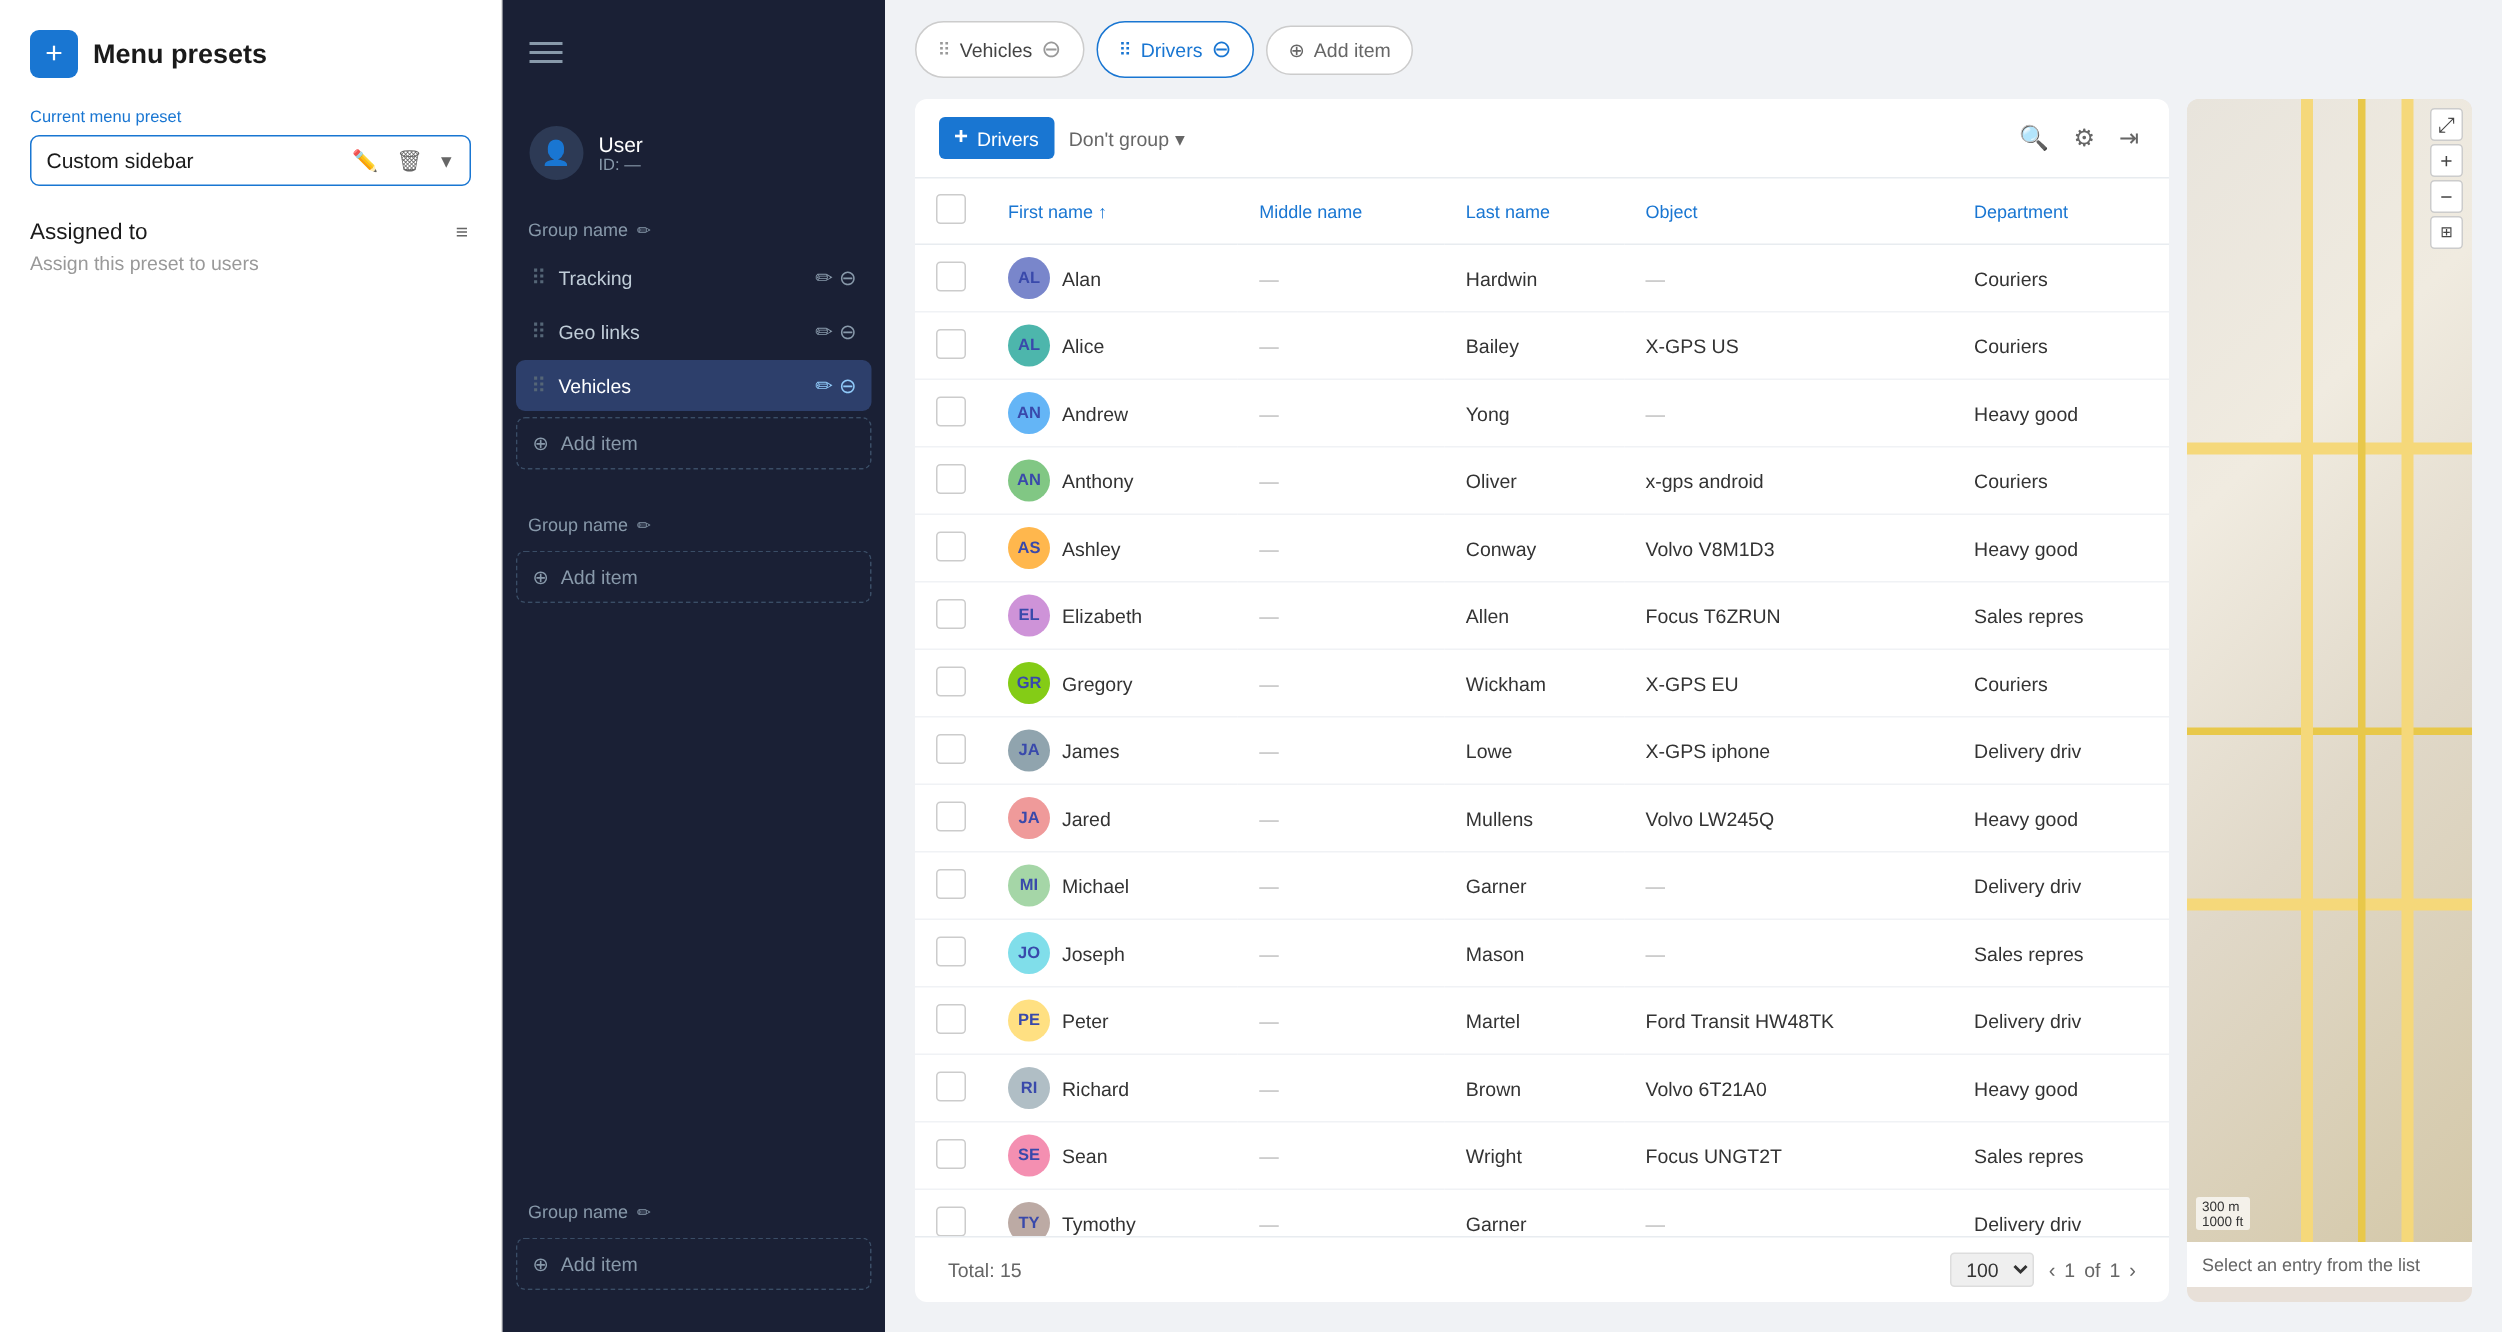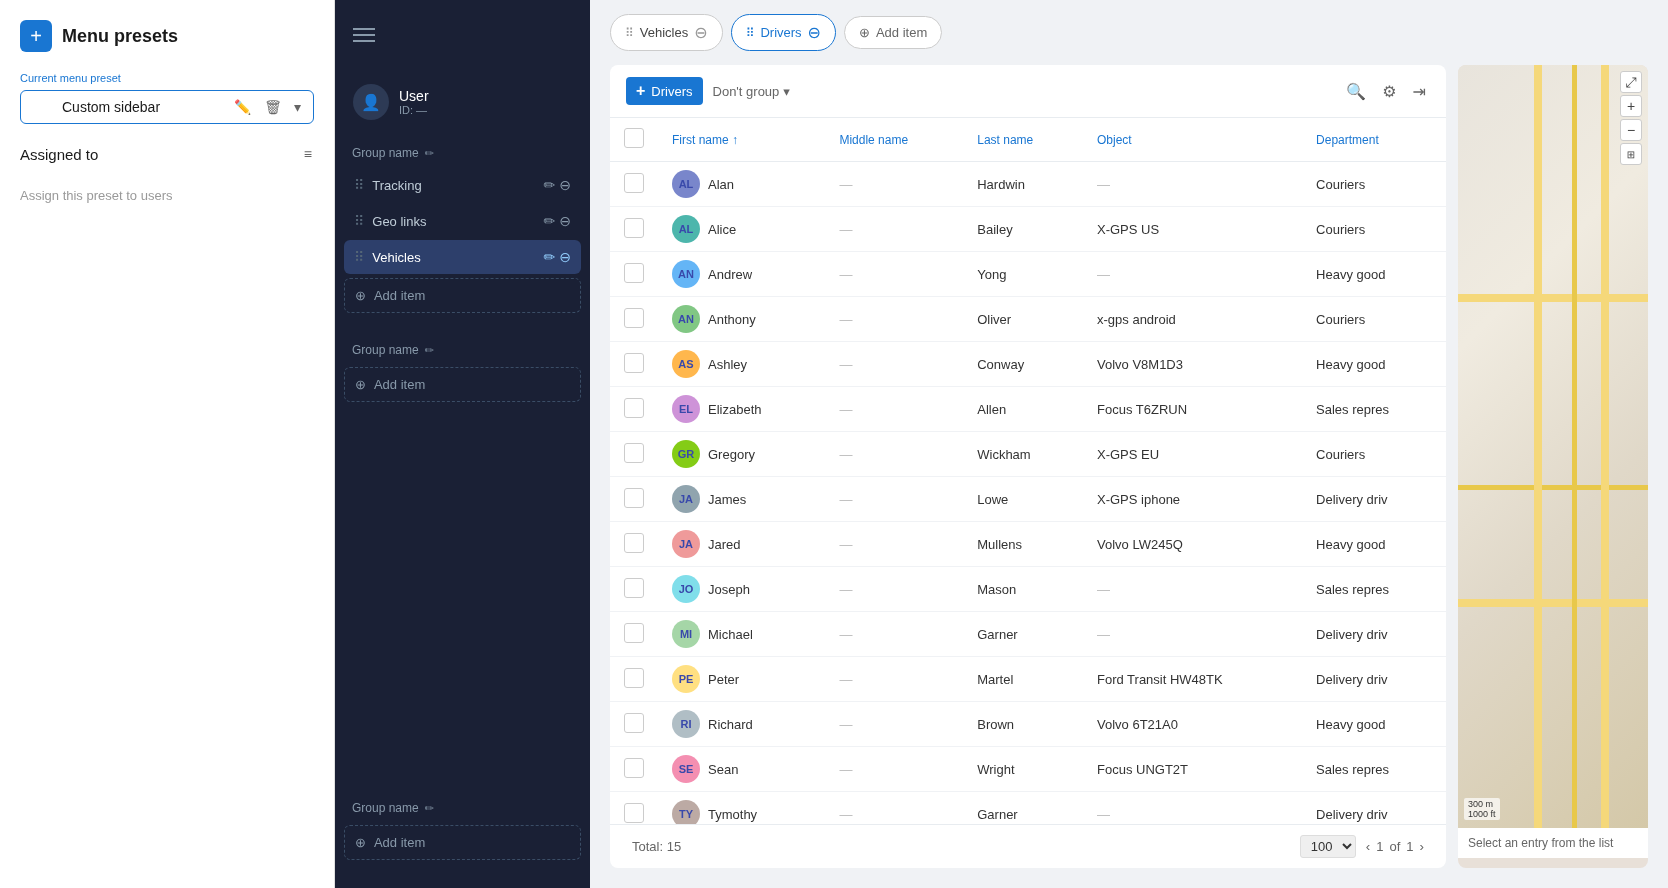--- a/index.html
+++ b/index.html
@@ -15,23 +15,23 @@
       padding: 20px;
       flex-shrink: 0;
       height: 888px;
     }
     .left-header { display: flex; align-items: center; gap: 10px; margin-bottom: 20px; }
     .add-btn { width: 32px; height: 32px; background: #1976d2; border-radius: 6px; display: flex; align-items: center; justify-content: center; cursor: pointer; }
     .add-btn span { color: #fff; font-size: 20px; line-height: 1; }
     .left-title { font-size: 18px; font-weight: 600; color: #1a1a1a; }
     .preset-label { font-size: 11px; color: #1976d2; margin-bottom: 6px; }
     .preset-row { display: flex; align-items: center; border: 1.5px solid #1976d2; border-radius: 6px; padding: 6px 10px; gap: 8px; margin-bottom: 20px; }
-    .preset-name { flex: 1; font-size: 14px; color: #1a1a1a; margin-left: 31px; }
+    .preset-name { flex: 1; font-size: 14px; color: #1a1a1a; }
     .icon-btn { background: none; border: none; cursor: pointer; color: #666; font-size: 14px; padding: 2px; }
-    .assigned-row { display: flex; align-items: center; justify-content: space-between; margin-bottom: 20px; }
+    .assigned-row { display: flex; align-items: center; justify-content: space-between; margin-bottom: 0; }
     .assigned-label { font-size: 15px; font-weight: 500; color: #1a1a1a; }
     .assign-users-text { font-size: 13px; color: #999; margin-top: 4px; }
 
     
     .bottom-actions { margin-top: auto; display: flex; justify-content: flex-end; gap: 12px; padding-top: 20px; }
     .cancel-btn { background: none; border: none; color: #1976d2; font-size: 14px; font-weight: 600; cursor: pointer; padding: 10px 20px; letter-spacing: 0.5px; }
     .save-btn { background: #1976d2; color: #fff; border: none; border-radius: 4px; font-size: 14px; font-weight: 600; cursor: pointer; padding: 10px 28px; letter-spacing: 0.5px; }
 
     
     .dark-sidebar {
@@ -443,41 +443,41 @@
       </td>
       <td class="muted">—</td>
       <td>Mullens</td>
       <td style="color:#333">Volvo LW245Q</td>
       <td>Heavy good</td>
     </tr>
               <tr>
       <td><div class="check-cell"></div></td>
       <td>
         <div class="name-cell">
+          <div class="row-avatar" style="background:#a5d6a7">MI</div>
+          <span>Michael</span>
+        </div>
+      </td>
+      <td class="muted">—</td>
+      <td>Garner</td>
+      <td style="color:#bbb">—</td>
+      <td>Delivery driv</td>
+    </tr>
+              <tr>
+      <td><div class="check-cell"></div></td>
+      <td>
+        <div class="name-cell">
           <div class="row-avatar" style="background:#80deea">JO</div>
           <span>Joseph</span>
         </div>
       </td>
       <td class="muted">—</td>
       <td>Mason</td>
       <td style="color:#bbb">—</td>
       <td>Sales repres</td>
-    </tr>
-              <tr>
-      <td><div class="check-cell"></div></td>
-      <td>
-        <div class="name-cell">
-          <div class="row-avatar" style="background:#a5d6a7">MI</div>
-          <span>Michael</span>
-        </div>
-      </td>
-      <td class="muted">—</td>
-      <td>Garner</td>
-      <td style="color:#bbb">—</td>
-      <td>Delivery driv</td>
     </tr>
               <tr>
       <td><div class="check-cell"></div></td>
       <td>
         <div class="name-cell">
           <div class="row-avatar" style="background:#ffe082">PE</div>
           <span>Peter</span>
         </div>
       </td>
       <td class="muted">—</td>

